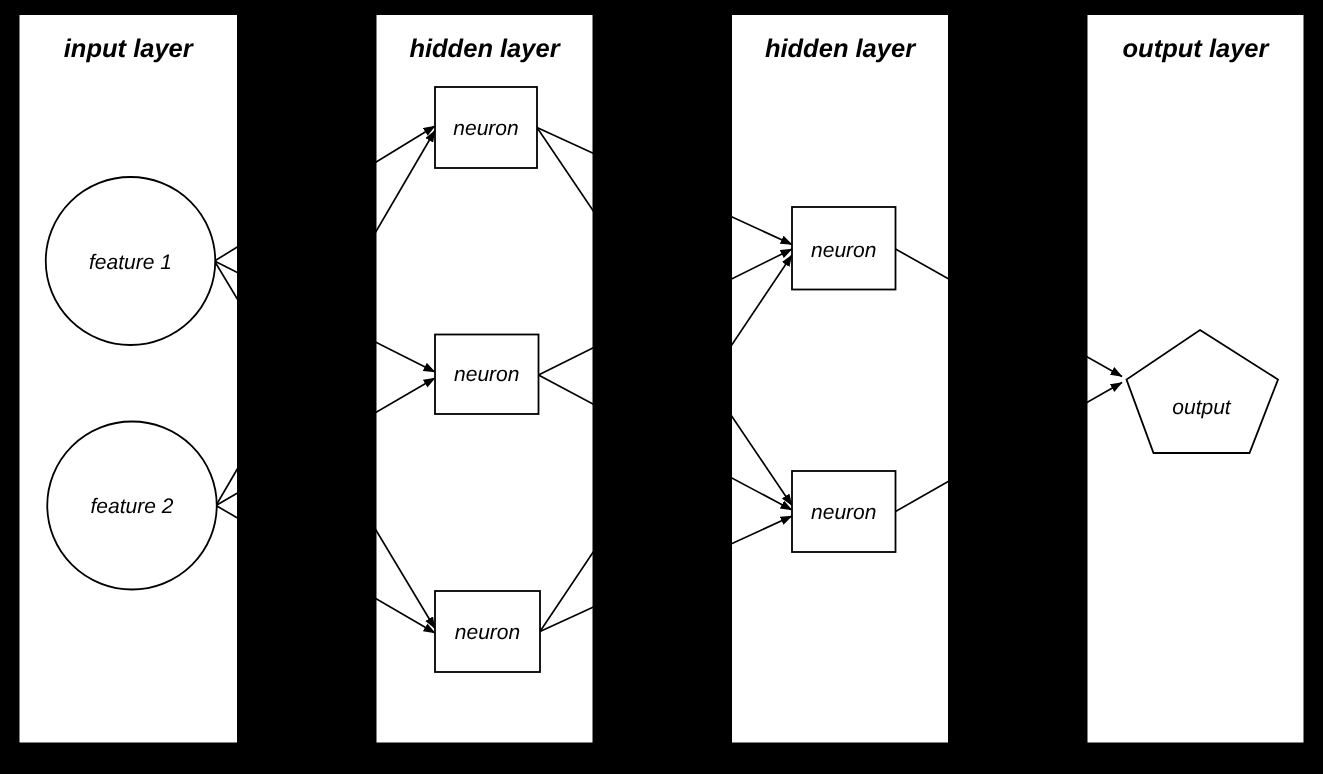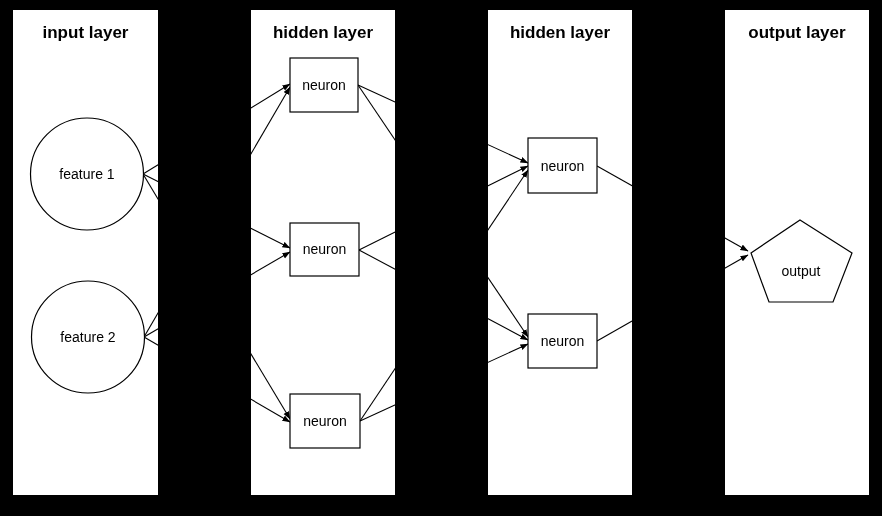--- a/index.html
+++ b/index.html
@@ -6,20 +6,21 @@
     margin: 0;
     padding: 0;
     background: #000000;
   }
   .stage {
     position: relative;
     width: 882px;
     height: 504px;
     overflow: hidden;
     background: #fde047;
+    font-style: italic;
   }
   svg { display: block; }
   .hdr {
     font-family: "Liberation Sans", sans-serif;
     font-size: 17px;
     font-weight: bold;
     fill: #000000;
     text-anchor: middle;
   }
   .lbl {

